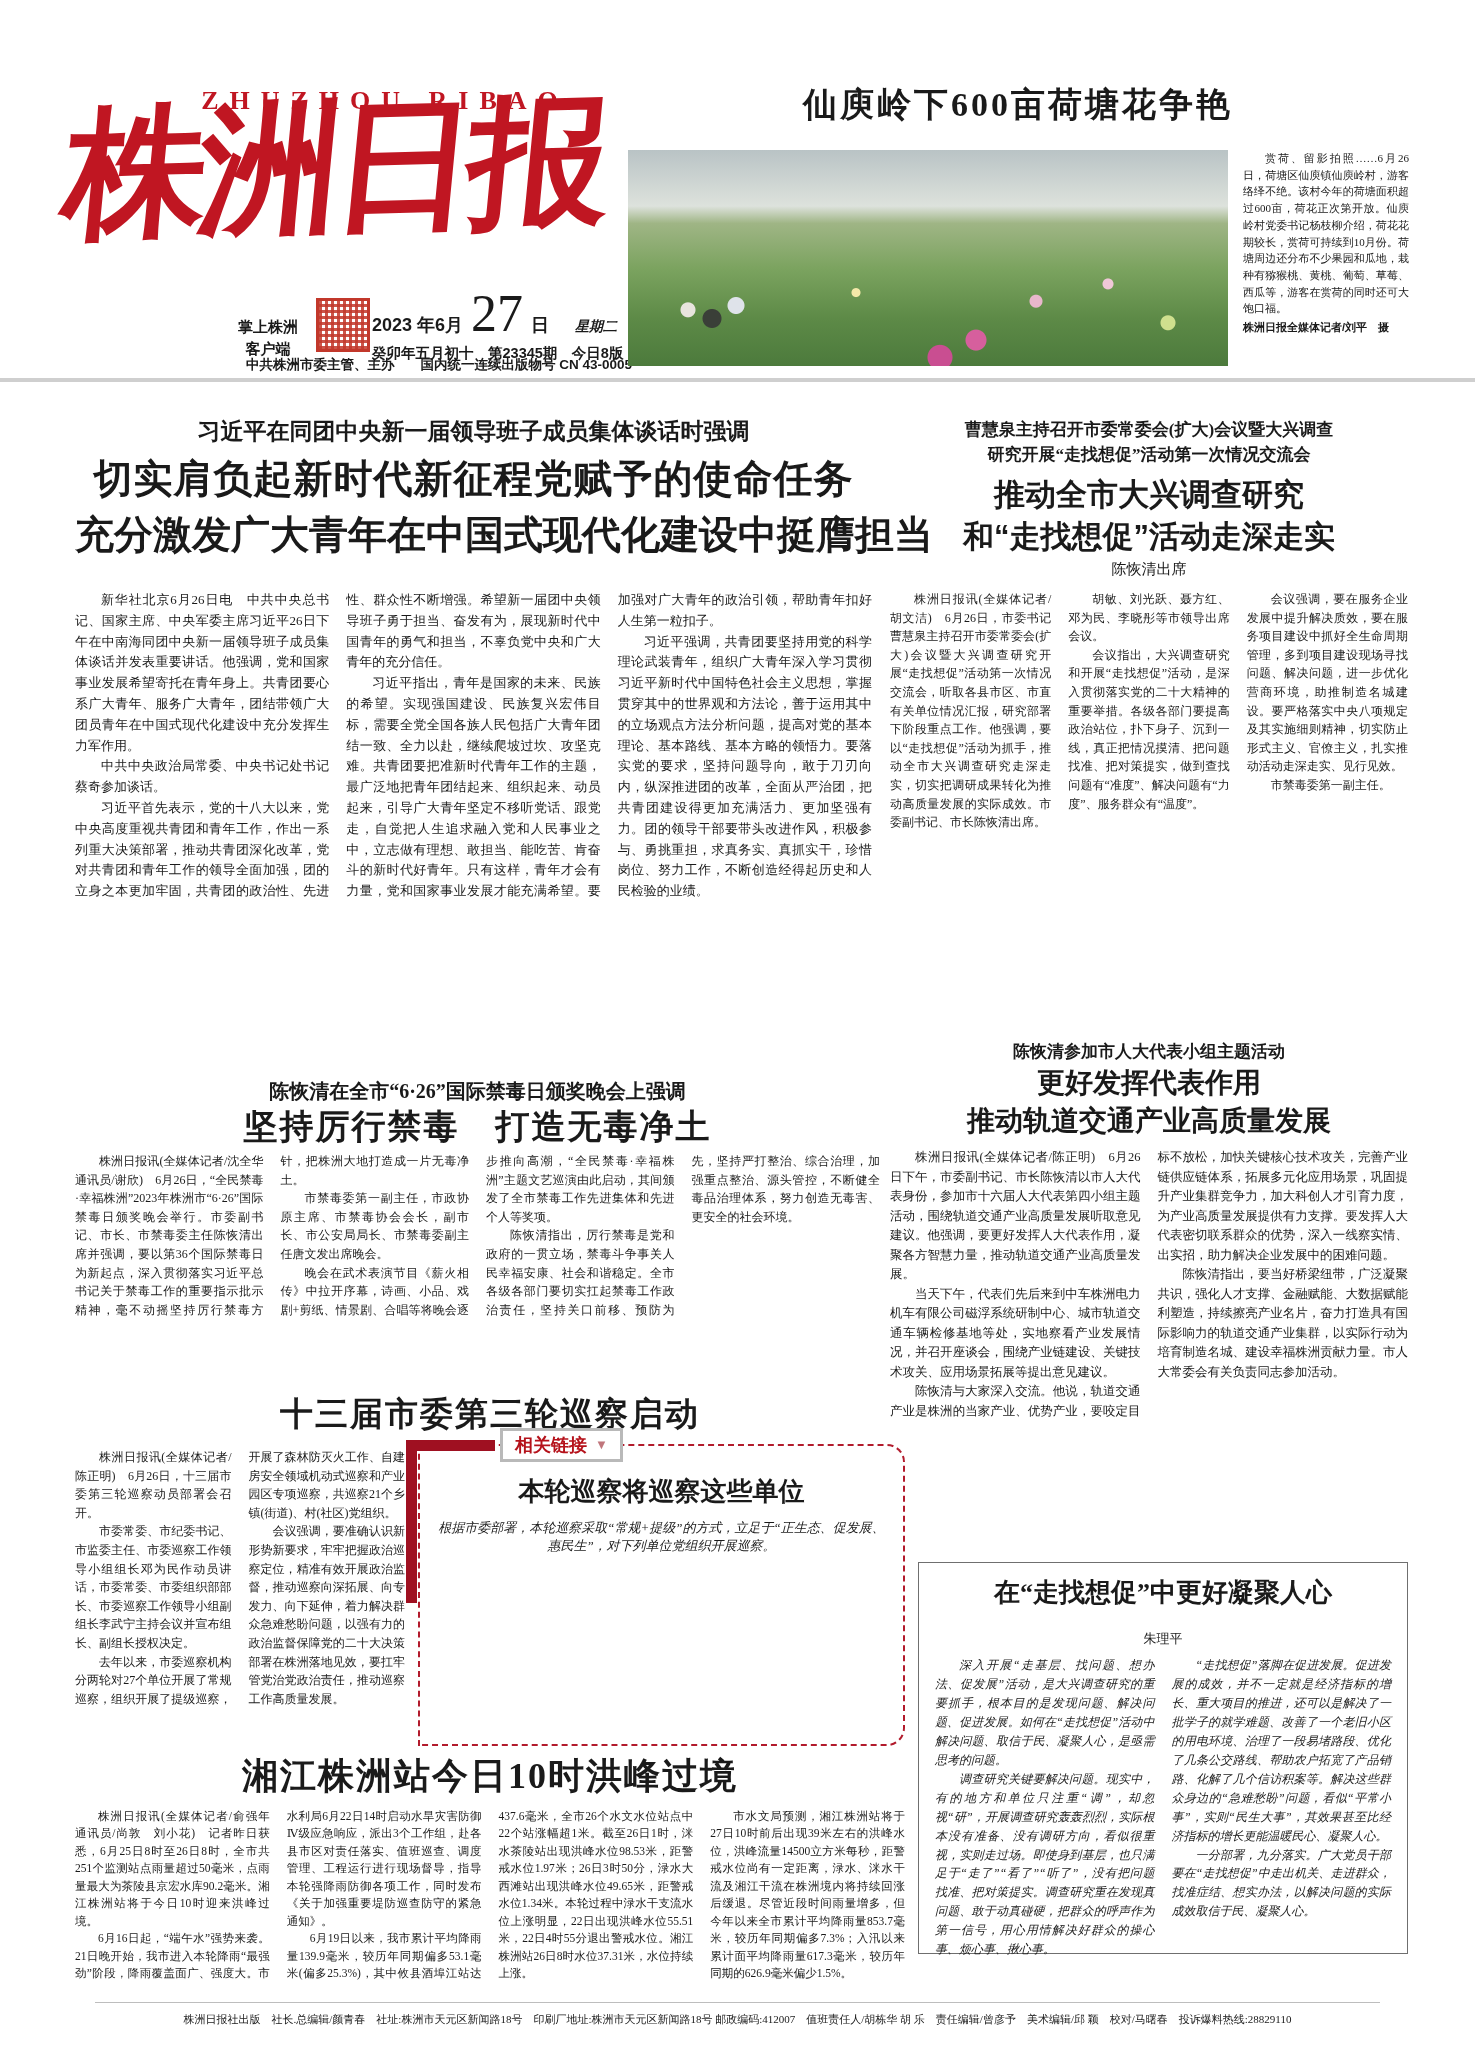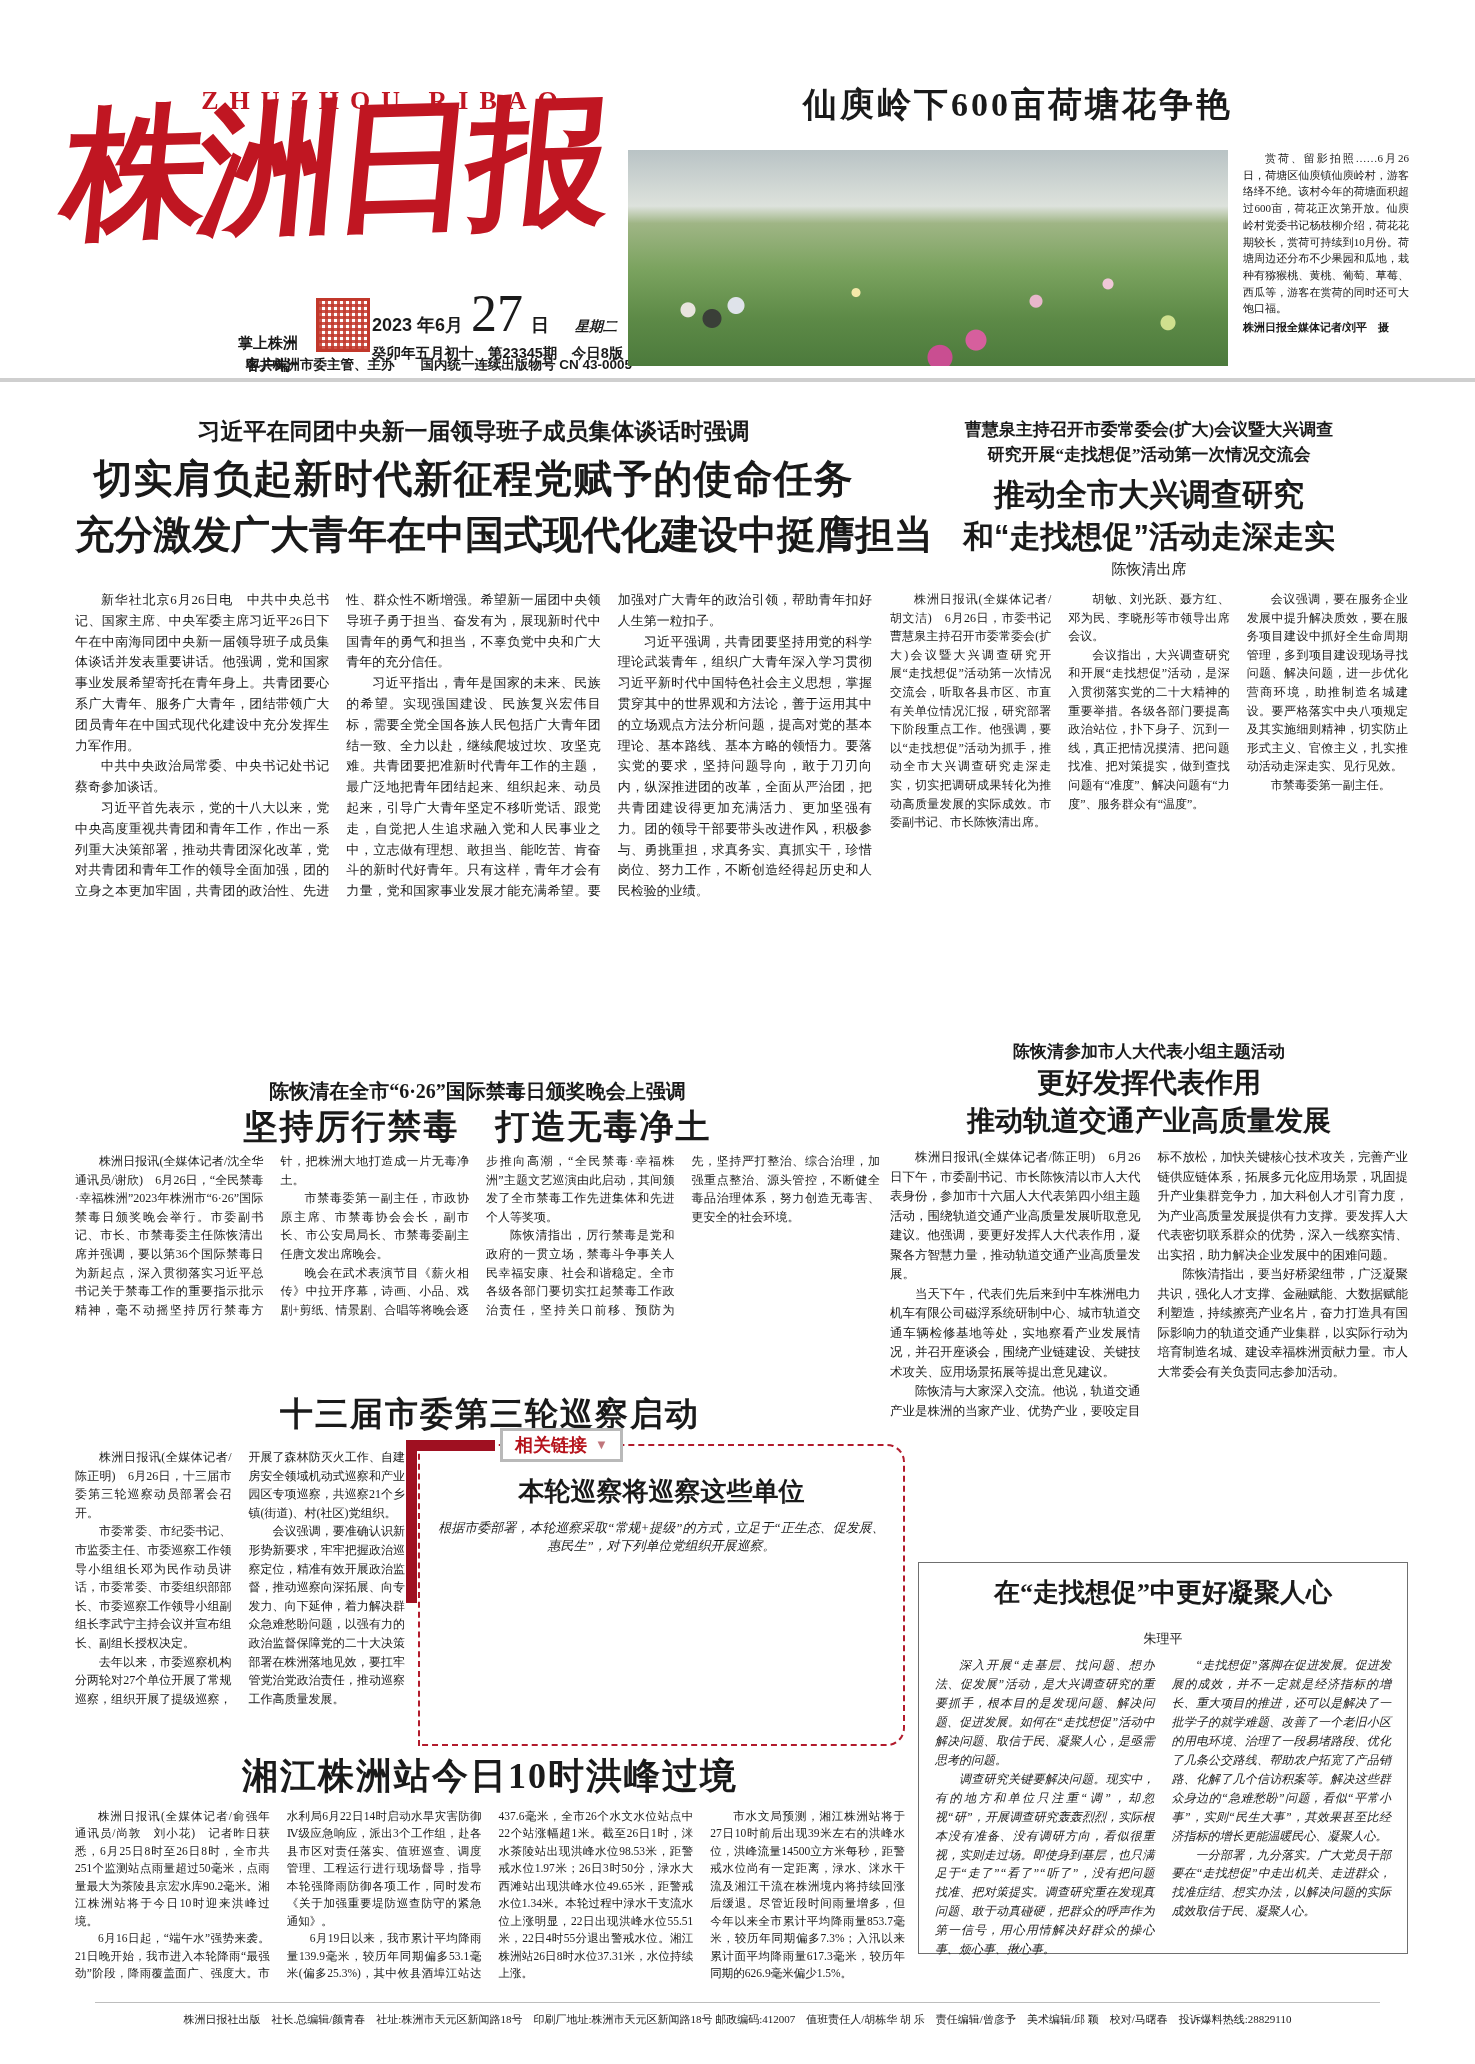--- a/index.html
+++ b/index.html
@@ -40,21 +40,21 @@
   .divider{background:#cfcfcf;}
 </style>
 </head>
 <body>
 
 <div id="page">
 
   <div class="abs red ctr" style="left:185px;top:86px;width:400px;font-size:26px;letter-spacing:11px;font-weight:bold;">ZHUZHOU    RIBAO</div>
   <div id="calli" class="abs red" style="left:72px;top:104px;width:540px;">株洲日报</div>
 
-  <div class="abs sans bold" style="left:238px;top:332px;font-size:15px;line-height:1.45;text-align:center;">
+  <div class="abs sans bold" style="left:238px;top:316px;font-size:15px;line-height:1.45;text-align:center;">
     <div>掌上株洲</div>
     <div>客户端</div>
   </div>
   <div id="qr" class="abs" style="left:316px;top:298px;"></div>
 
   <div class="abs" style="left:372px;top:288px;width:560px;">
     <div style="display:flex;align-items:baseline;gap:8px;">
       <span class="sans bold" style="font-size:18px;">2023 年6月</span>
       <span style="font-size:52px;line-height:1;">27</span>
       <span class="sans bold" style="font-size:18px;">日</span>

